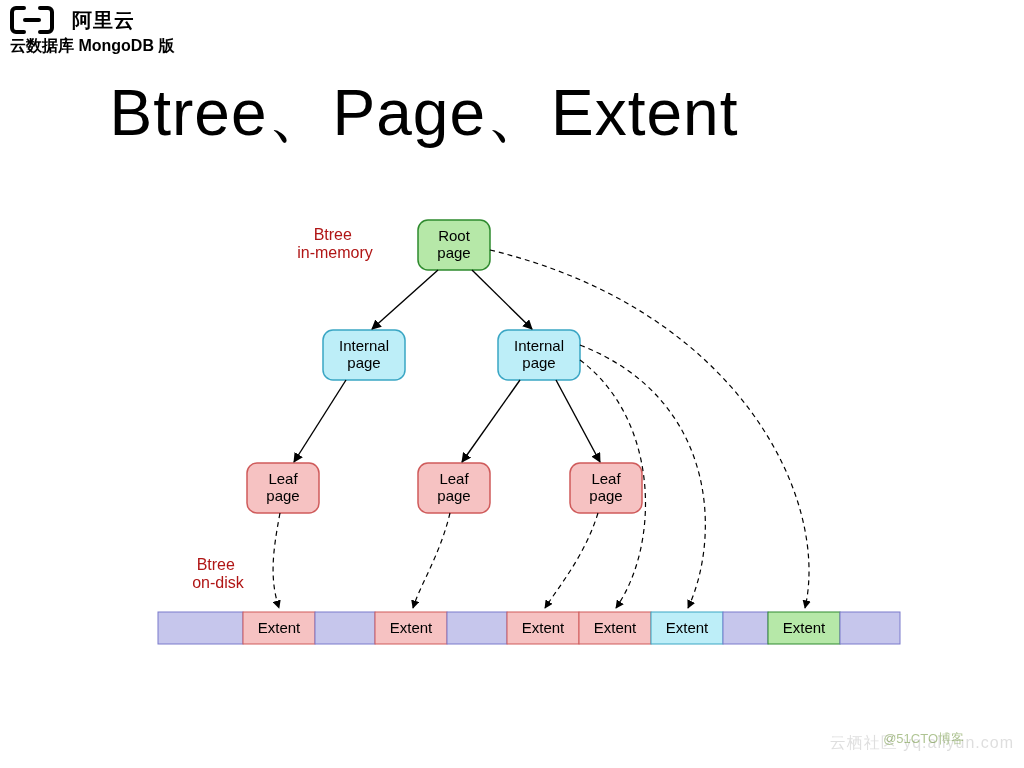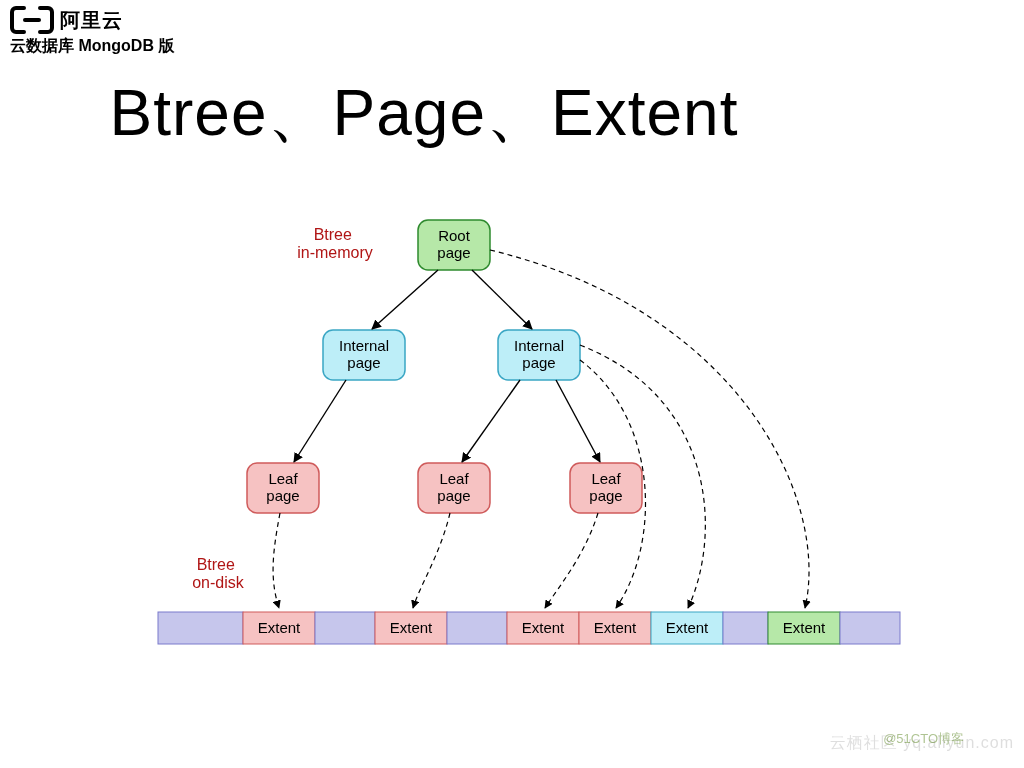--- a/index.html
+++ b/index.html
@@ -13,21 +13,21 @@
     position: relative;
   }
   .logo-wrap {
     position: absolute;
     left: 10px;
     top: 6px;
   }
   .logo-row {
     display: flex;
     align-items: center;
-    gap: 6px;
+    gap: 18px;
   }
   .logo-text {
     font-size: 20px;
     font-weight: 600;
     color: #000;
     letter-spacing: 1px;
   }
   .logo-sub {
     font-size: 16px;
     font-weight: 700;

